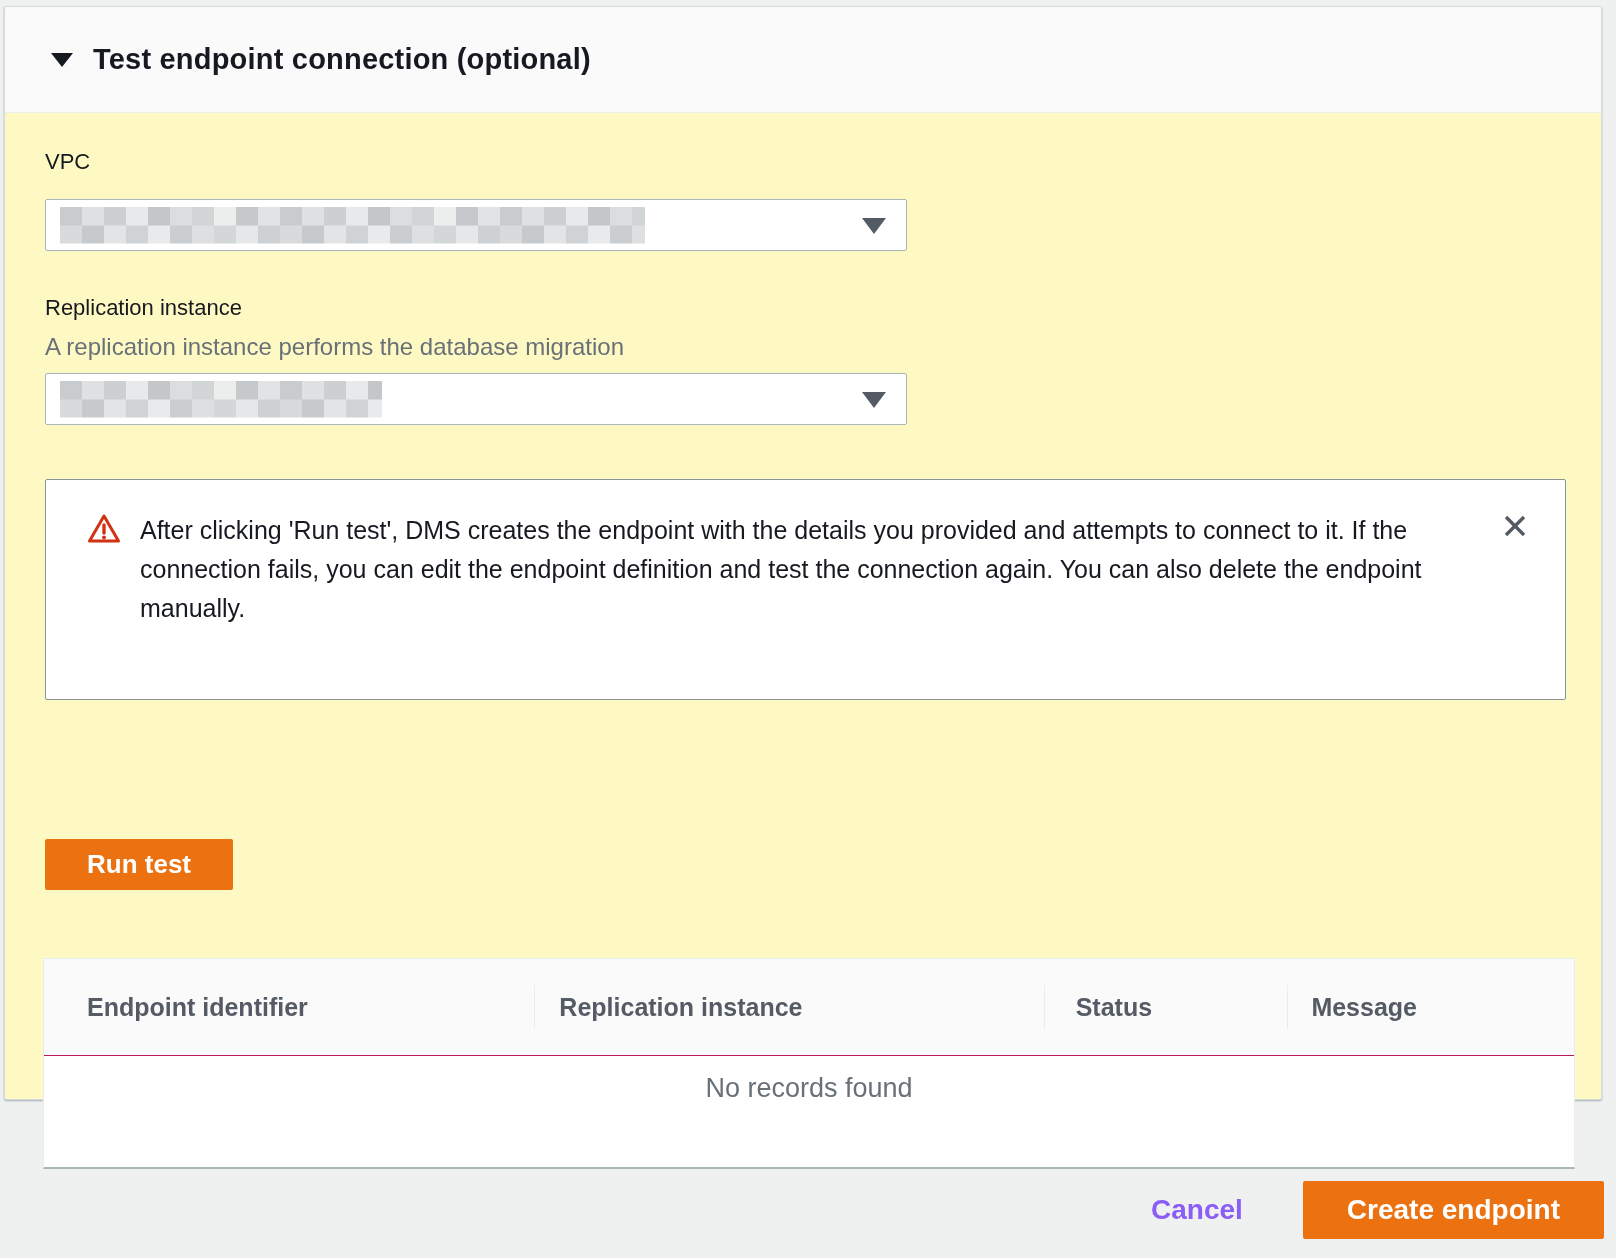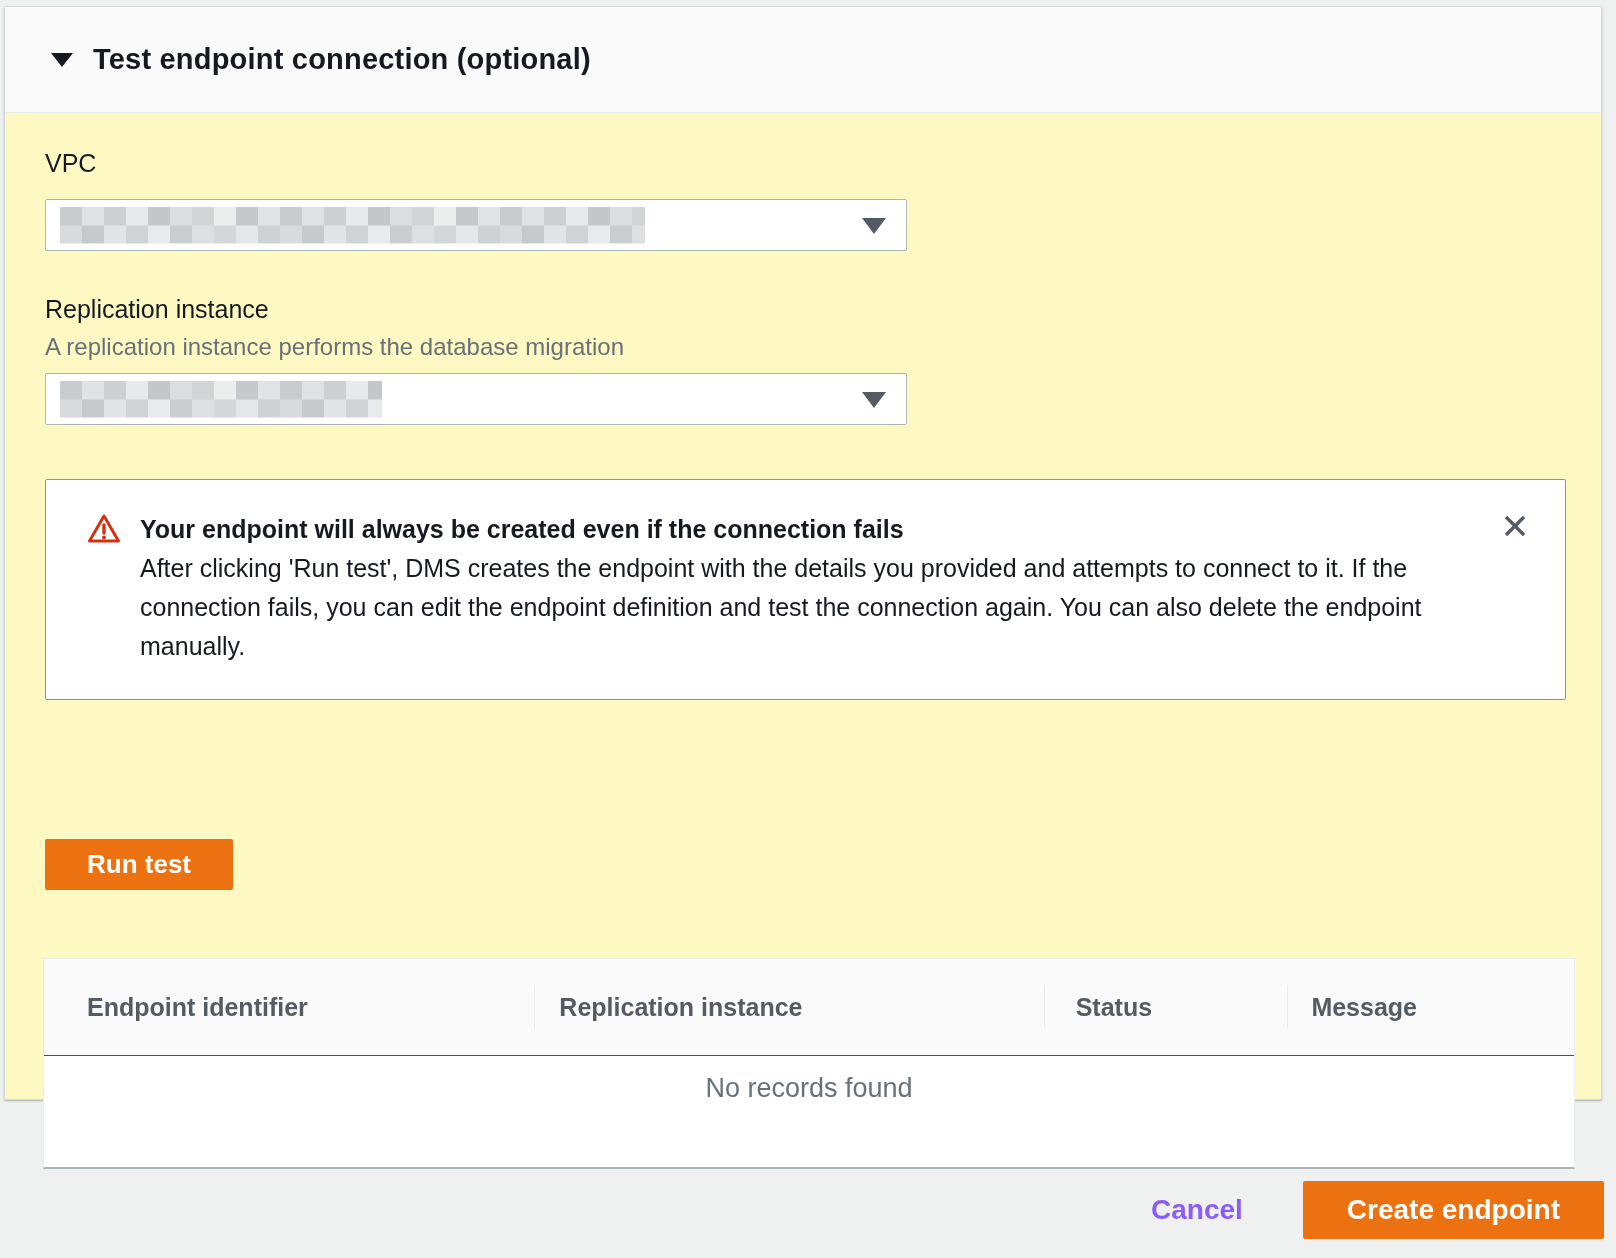--- a/index.html
+++ b/index.html
@@ -30,21 +30,21 @@
     width:0; height:0;
     border-left:11px solid transparent;
     border-right:11px solid transparent;
     border-top:14px solid #16191f;
   }
   .card-title { font-size:29px; font-weight:700; letter-spacing:.2px; }
 
   .card-body { position:relative; width:100%; height:calc(100% - 106px); }
 
   
-  .field-label { position:absolute; left:40px; font-size:25px; color:#16191f; }
+  .field-label { position:absolute; left:40px; font-size:22px; color:#16191f; }
   .field-desc  { position:absolute; left:40px; font-size:24px; color:#687078; }
 
   .select {
     position:absolute; left:40px; width:862px; height:52px;
     background:#fff; border:1px solid #aab7b8; border-radius:2px;
     display:flex; align-items:center; padding:0 14px;
     cursor:pointer;
   }
   .caret {
     position:absolute; right:20px; top:18px;
@@ -157,21 +157,20 @@
 
     <div class="alert" style="top:366px;">
       <span class="alert-icon">
         <svg width="34" height="31" viewBox="0 0 34 31">
           <path d="M17 3 L31.5 28 H2.5 Z" fill="none" stroke="#d13212" stroke-width="3" stroke-linejoin="round"></path>
           <line x1="17" y1="12" x2="17" y2="20" stroke="#d13212" stroke-width="3.4" stroke-linecap="round"></line>
           <circle cx="17" cy="24.4" r="2" fill="#d13212"></circle>
         </svg>
       </span>
       <span class="alert-text">
-        <div class="alert-title">Your endpoint will always be created even if the connection fails</div>
         <div class="alert-body">After clicking 'Run test', DMS creates the endpoint with the details you provided and attempts to connect to it. If the connection fails, you can edit the endpoint definition and test the connection again. You can also delete the endpoint manually.</div>
       </span>
       <button class="alert-close" aria-label="Dismiss">
         <svg width="28" height="28" viewBox="0 0 28 28">
           <line x1="5" y1="5" x2="23" y2="23" stroke="#545b64" stroke-width="3.4"></line>
           <line x1="23" y1="5" x2="5" y2="23" stroke="#545b64" stroke-width="3.4"></line>
         </svg>
       </button>
     </div>
 

